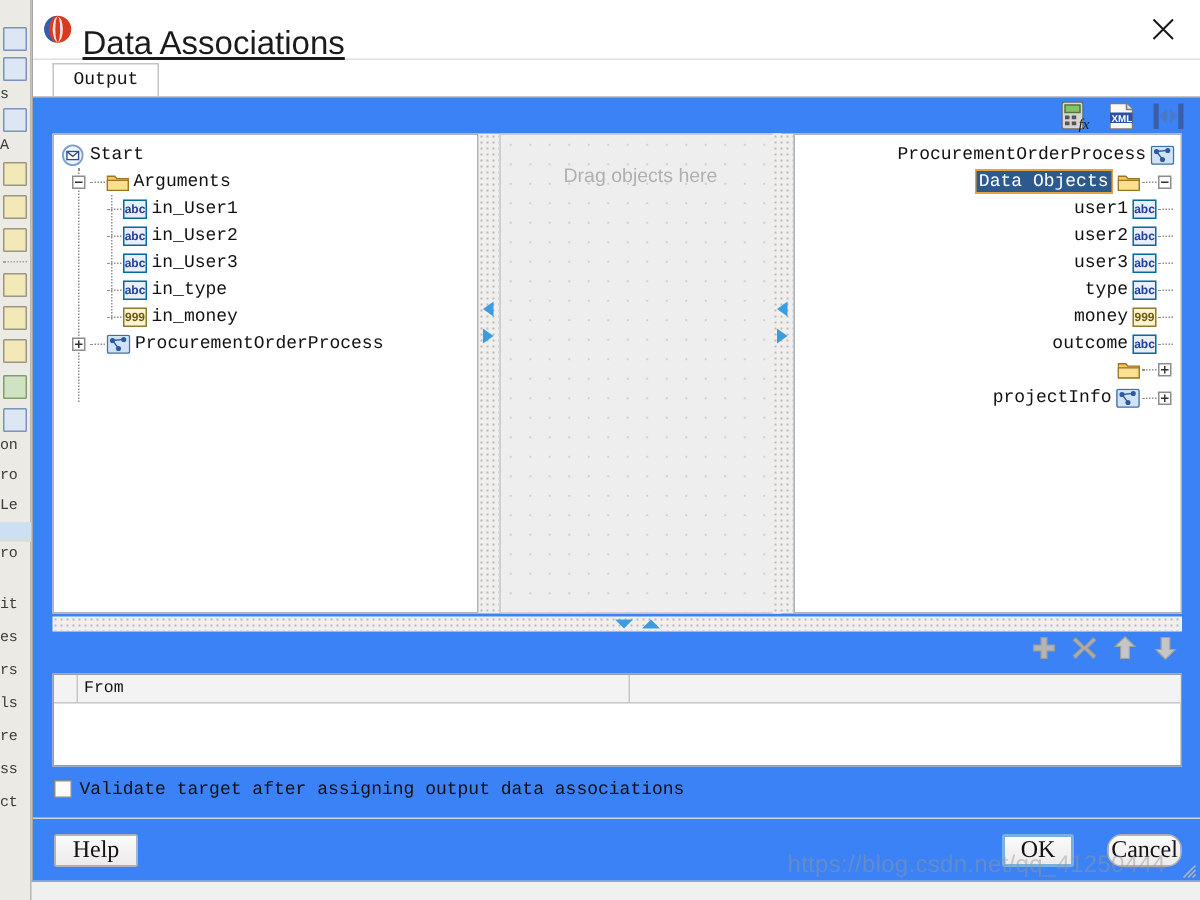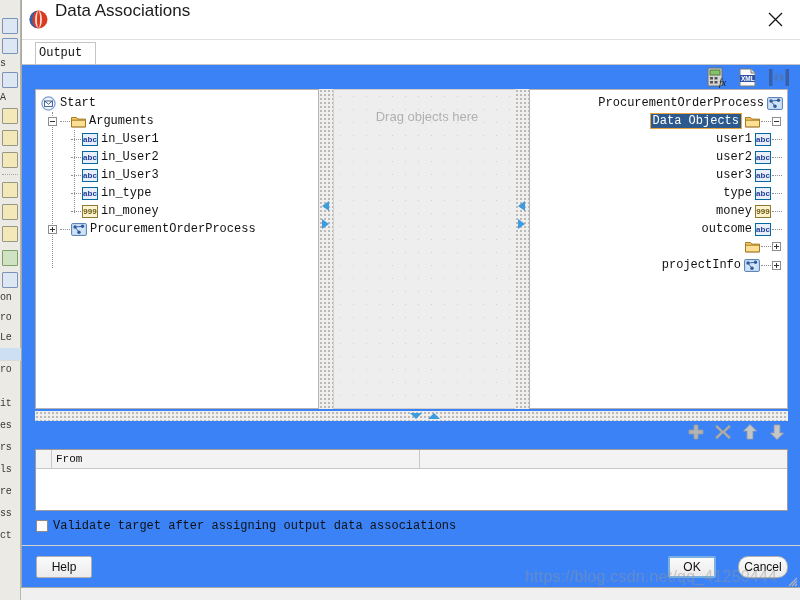--- a/index.html
+++ b/index.html
@@ -59,38 +59,39 @@
   
   #titlebar {
     position: absolute; left: 0; top: 0; right: 0; height: 40px;
     background: #ffffff;
     border-bottom: 1px solid #dfdfdf;
   }
   #title-icon {
     position: absolute; left: 7px; top: 10px; width: 19px; height: 19px;
   }
   #title-text {
-    position: absolute; left: 33px; top: 1px;
-    font-size: 17px; color: #1b1b1b;
+    position: absolute; left: 33px; top: 16px;
+    font-size: 22px; color: #1b1b1b;
     font-family: "Liberation Sans", sans-serif;
+    text-decoration: underline;
   }
   #close-btn {
     position: absolute; right: 4px; top: 4px; width: 40px; height: 32px;
     cursor: pointer;
   }
   #close-btn svg { position:absolute; left: 12px; top: 8px; }
 
   
   #tabstrip {
     position: absolute; left: 0; top: 40px; right: 0; height: 24px;
     background: #ffffff;
   }
   #tab-output {
     position: absolute; left: 13px; top: 2px;
-    height: 22px; padding: 3px 13px 0 3px;
+    height: 22px; padding: 3px 13px 0 13px;
     font-family: "Liberation Mono", monospace;
     font-size: 12px; color: #111;
     background: #ffffff;
     border: 1px solid #c4c4c4; border-bottom: none;
     cursor: pointer;
   }
 
   
   #dlgbody {
     position: absolute; left: 0; top: 64px; right: 0; bottom: 0;
@@ -257,21 +258,21 @@
   
   #btnsep {
     position: absolute; left: 0; right: 0; top: 480px;
     border-top: 1px solid #d6d4d0;
   }
   #btnbar { position: absolute; left: 0; right: 0; top: 481px; height: 46px; }
   .btn {
     position: absolute; top: 10px; height: 22px;
     background: linear-gradient(#fbfbfb, #eceaea);
     border: 1px solid #b0b0b0; border-radius: 2px;
-    font-family: Liberation Sans, sans-serif; font-size: 12px; color: #111;
+    font-family: Liberation Serif, serif; font-size: 16px; color: #111;
     text-align: center; line-height: 20px; cursor: pointer;
   }
   #btn-help { left: 14px; width: 56px; }
   #btn-ok {
     right: 84px; width: 48px;
     border: 2px solid #7ab0e0;
     line-height: 18px;
   }
   #btn-cancel { right: 12px; width: 50px; border-radius: 10px; }
 

